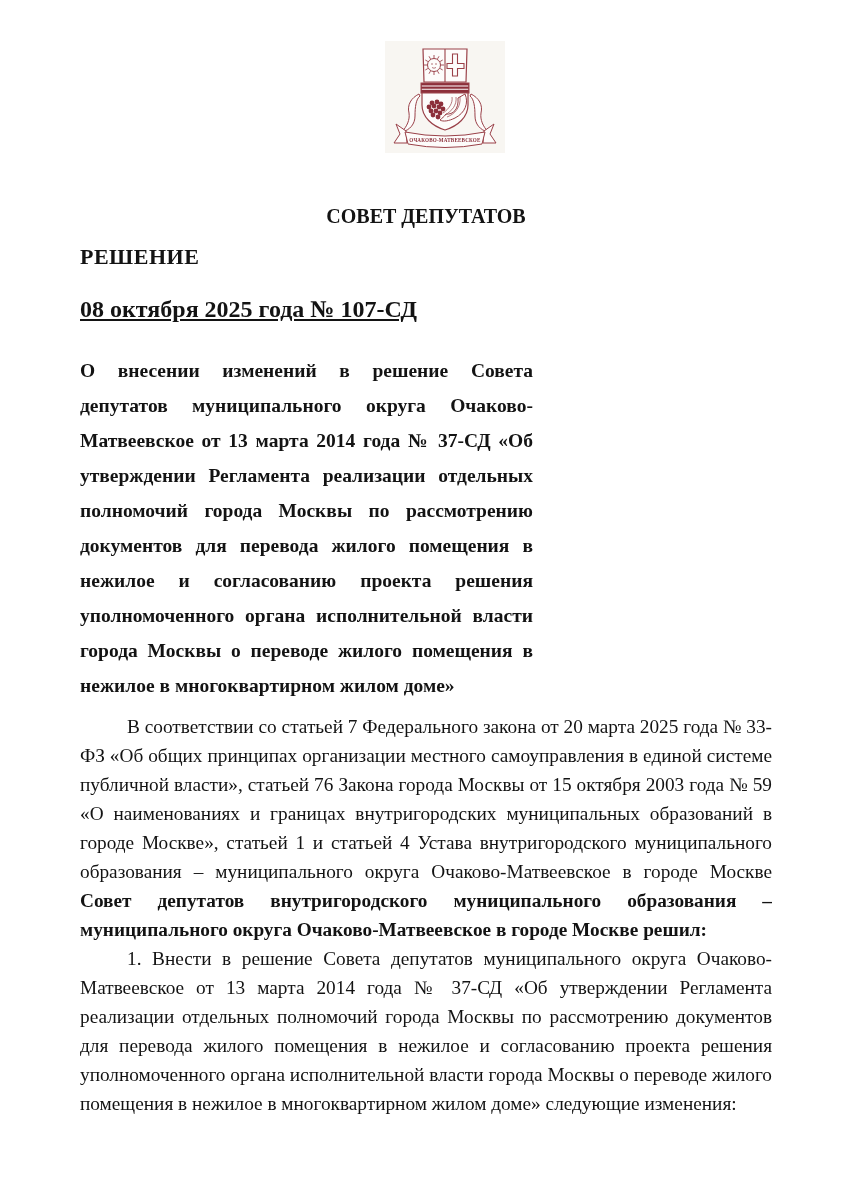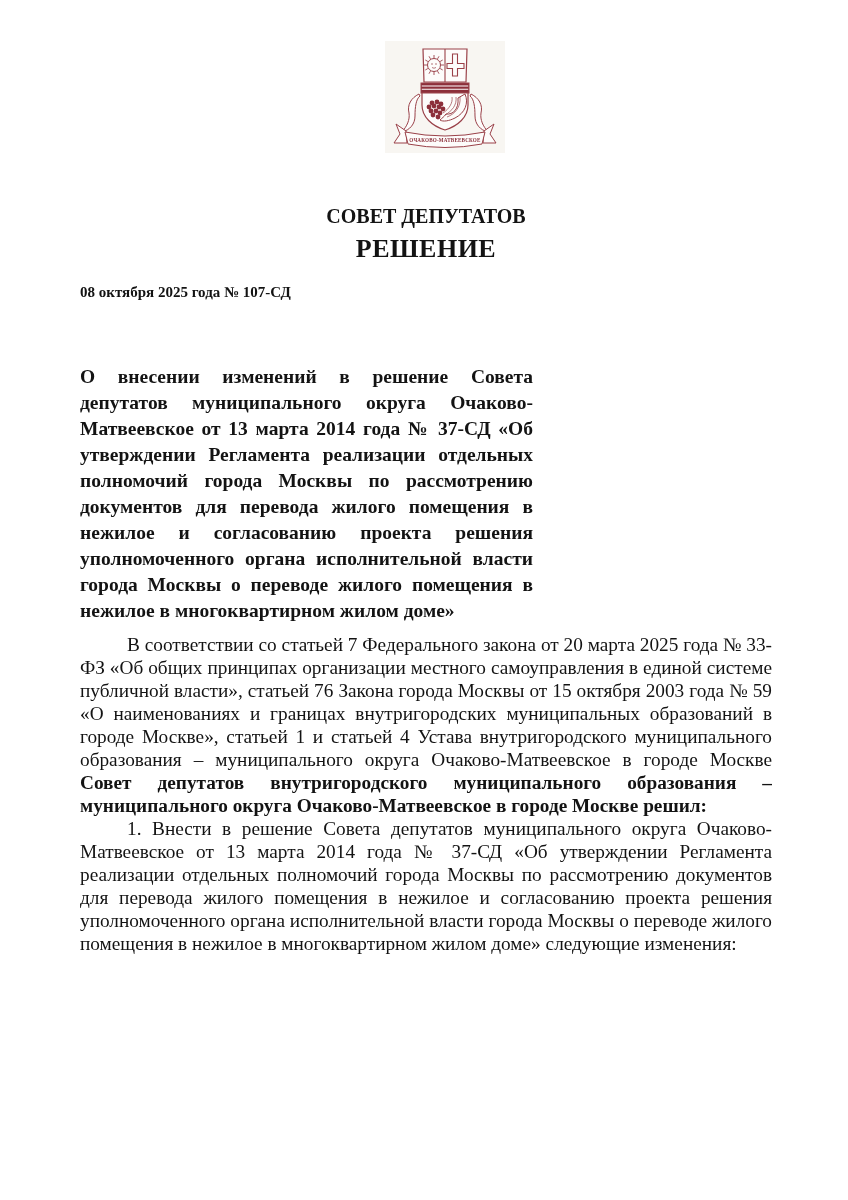--- a/index.html
+++ b/index.html
@@ -16,32 +16,32 @@
     width:120px;height:112px;margin:0 auto;
     transform:translateX(19px);
     background:#f8f6f2;
   }
   .emblem-wrap svg{display:block;}
   .org-header{
     margin-top:50px;text-align:center;font-weight:bold;
     font-size:20px;line-height:26px;
   }
   .doc-type{
-    margin-top:8px;text-align:center;font-weight:bold;
-    font-size:26px;line-height:24px;letter-spacing:0.5px;
+    margin-top:16px;font-weight:bold;
+    font-size:22px;line-height:24px;letter-spacing:0.5px;
   }
   .date-line{
-    margin-top:19px;font-weight:bold;font-size:15px;line-height:24px;
+    margin-top:28px;font-weight:bold;font-size:24px;line-height:24px;text-decoration:underline;
   }
   .title-block{
-    margin-top:60px;width:453px;font-weight:bold;
-    font-size:19.5px;line-height:26px;text-align:justify;
+    margin-top:32px;width:453px;font-weight:bold;
+    font-size:19.5px;line-height:35px;text-align:justify;
   }
   .body-text{
-    margin-top:9px;font-size:19.3px;line-height:23px;text-align:justify;
+    margin-top:9px;font-size:19.3px;line-height:29px;text-align:justify;
   }
   .body-text p{margin:0;text-indent:47px;}
   .b{font-weight:bold;}
 </style>
 </head>
 <body>
 
 <div class="page">
 
   <div class="emblem-wrap">

